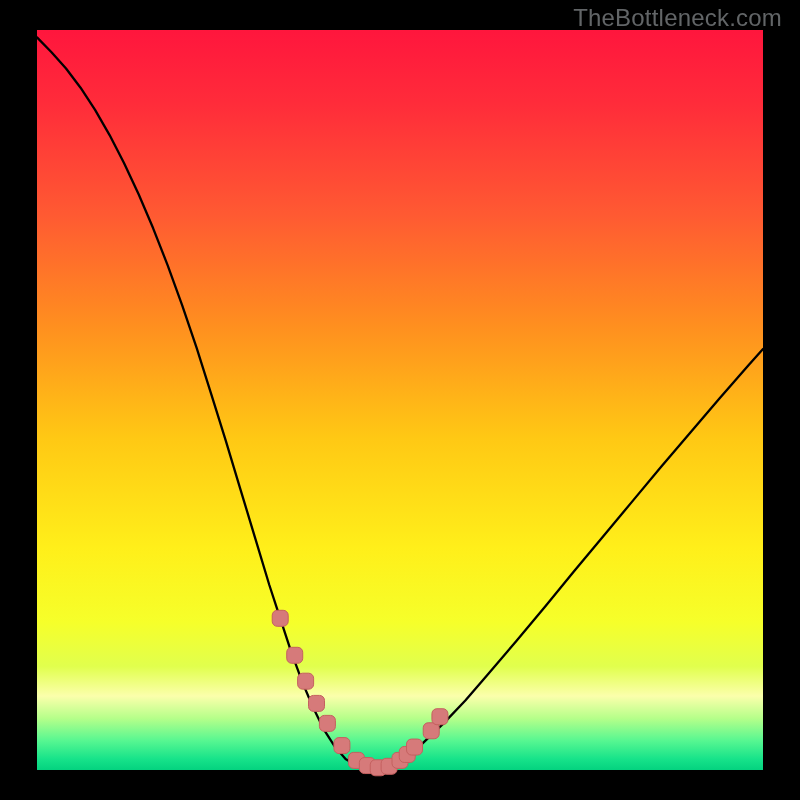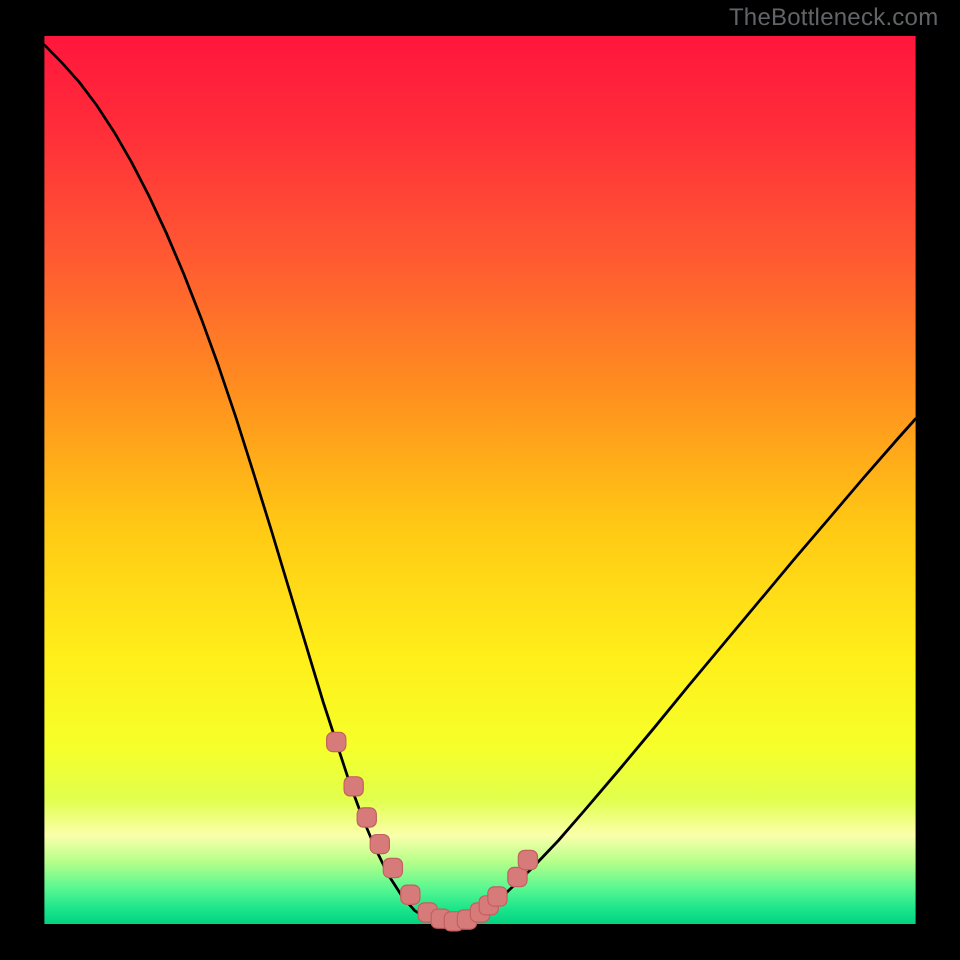--- a/index.html
+++ b/index.html
@@ -14,21 +14,21 @@
     position: relative;
     width: 800px;
     height: 800px;
     background: #000000;
   }
   .watermark {
     position: absolute;
     top: 4px;
     right: 18px;
     font-family: Arial, Helvetica, sans-serif;
-    font-size: 20px;
+    font-size: 24px;
     color: #626567;
     letter-spacing: 0.2px;
   }
   svg {
     display: block;
   }
 </style>
 </head>
 <body>
 

